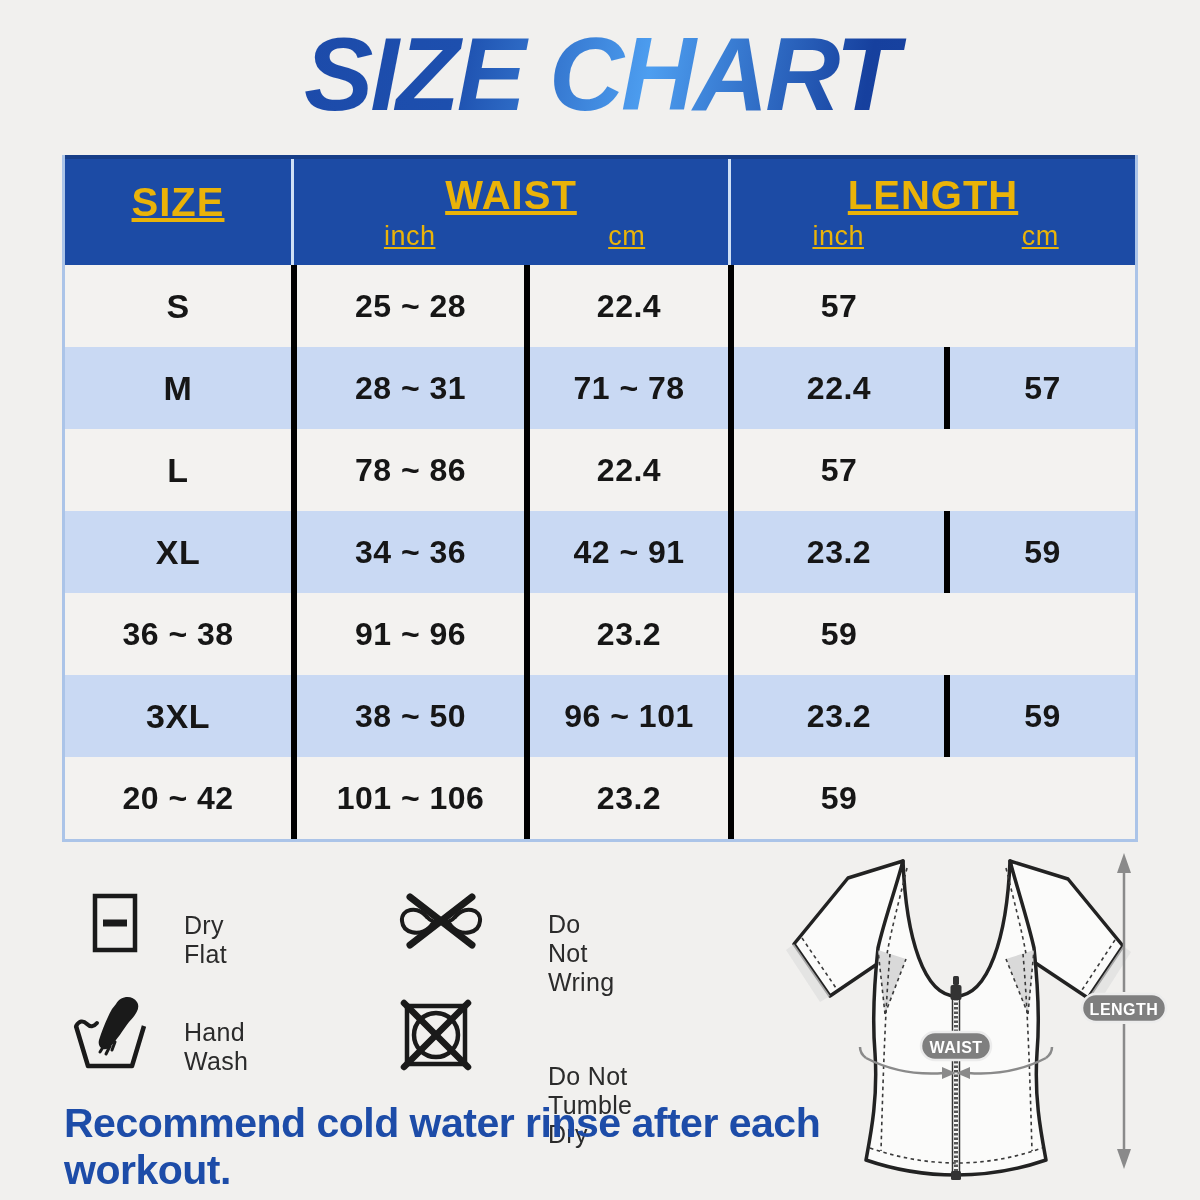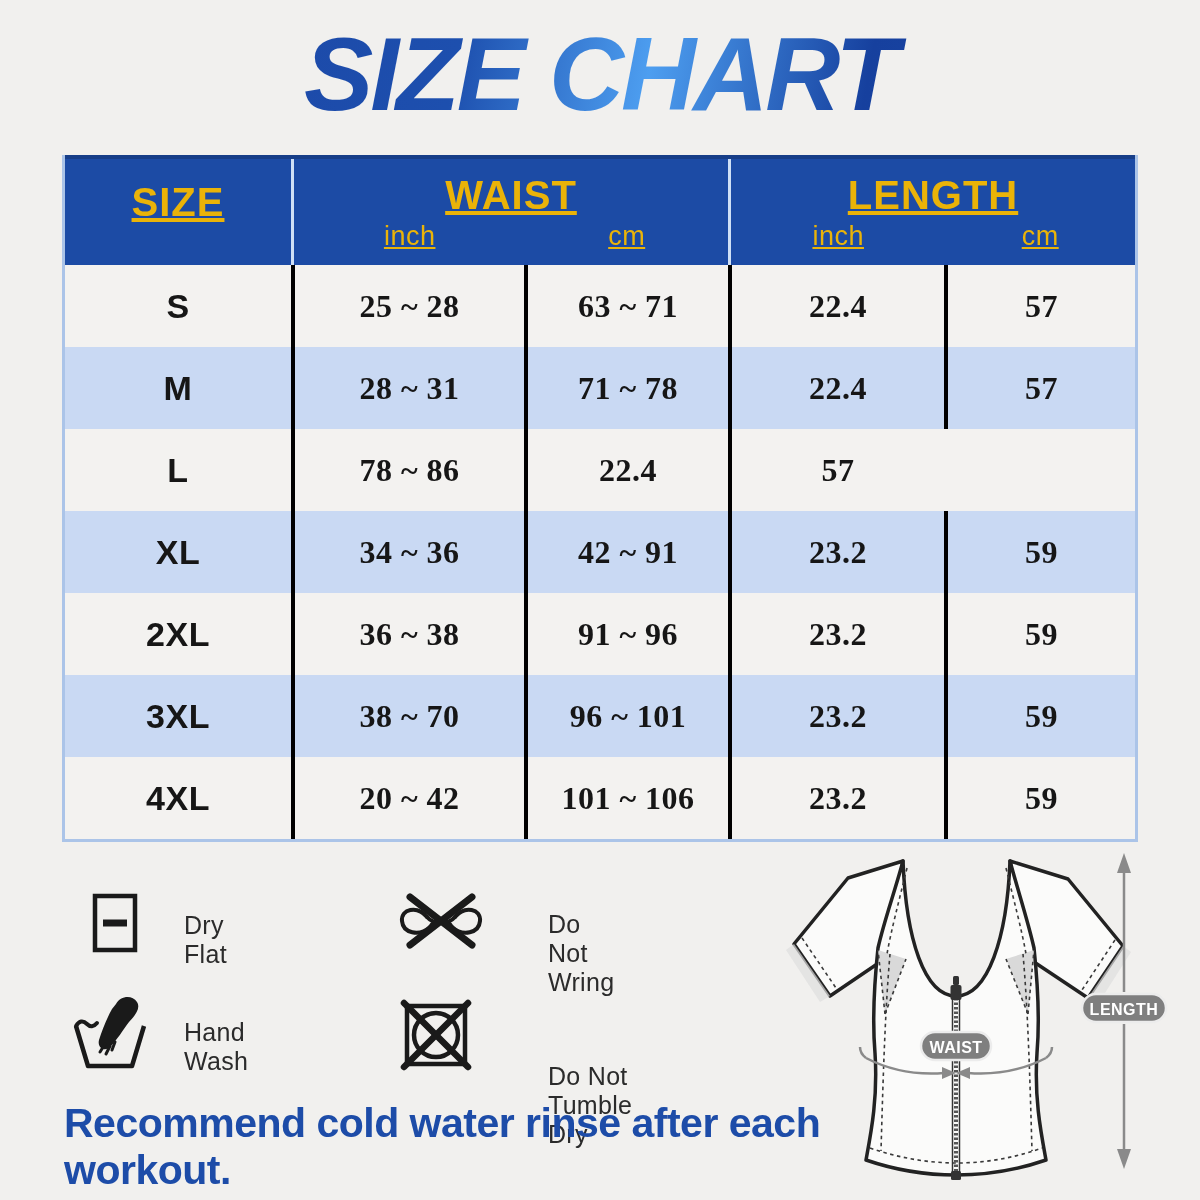--- a/index.html
+++ b/index.html
@@ -44,21 +44,21 @@
   .units-waist{grid-template-columns:233fr 204fr;}
   .units-length{grid-template-columns:216fr 191fr;}
   .unit{text-align:center;font-size:27px;font-weight:400;letter-spacing:.5px;}
 
   .row{display:grid;grid-template-columns:226fr 233fr 204fr 216fr 191fr;height:82px;background:#f3f2f0;}
   .row.alt{background:#c9d9f3;}
   .cell{
     display:flex;align-items:center;justify-content:center;
     font-weight:bold;font-size:32px;color:#161616;letter-spacing:.5px;
   }
-  .cell + .cell{border-left:4px solid #000000;font-family:Liberation Serif, serif;}
+  .cell + .cell{border-left:6px solid #000000;}
   .cell.size-col{font-size:34px;}
 
   
   .care-item{position:absolute;display:flex;align-items:center;}
   .care-icon{flex:0 0 auto;}
   .care-label{font-size:25px;color:#2b2b2b;letter-spacing:.3px;}
   #care-0{left:80px;top:893px;padding-left:12px;}   #care-0 .care-label{position:absolute;left:104px;top:18px;}
   #care-1{left:396px;top:888px;}  #care-1 .care-label{position:absolute;left:152px;top:22px;}
   #care-2{left:72px;top:992px;}   #care-2 .care-label{position:absolute;left:112px;top:26px;}
   #care-3{left:400px;top:998px;}  #care-3 .care-label{position:absolute;left:148px;top:20px;margin-top:44px;}
@@ -95,21 +95,20 @@
         <div class="units units-length">
           <div class="unit">inch</div>
           <div class="unit">cm</div>
         </div>
       </div>
     </div>
     <div id="table-body">
         <div class="row">
           <div class="cell size-col">S</div>
           <div class="cell">25 ~ 28</div>
-          <div class="cell">63 ~ 71</div>
           <div class="cell">22.4</div>
           <div class="cell">57</div>
         </div>
         <div class="row alt">
           <div class="cell size-col">M</div>
           <div class="cell">28 ~ 31</div>
           <div class="cell">71 ~ 78</div>
           <div class="cell">22.4</div>
           <div class="cell">57</div>
         </div>
@@ -120,35 +119,33 @@
           <div class="cell">57</div>
         </div>
         <div class="row alt">
           <div class="cell size-col">XL</div>
           <div class="cell">34 ~ 36</div>
           <div class="cell">42 ~ 91</div>
           <div class="cell">23.2</div>
           <div class="cell">59</div>
         </div>
         <div class="row">
-          <div class="cell size-col">2XL</div>
           <div class="cell">36 ~ 38</div>
           <div class="cell">91 ~ 96</div>
           <div class="cell">23.2</div>
           <div class="cell">59</div>
         </div>
         <div class="row alt">
           <div class="cell size-col">3XL</div>
-          <div class="cell">38 ~ 70</div>
+          <div class="cell">38 ~ 50</div>
           <div class="cell">96 ~ 101</div>
           <div class="cell">23.2</div>
           <div class="cell">59</div>
         </div>
         <div class="row">
-          <div class="cell size-col">4XL</div>
           <div class="cell">20 ~ 42</div>
           <div class="cell">101 ~ 106</div>
           <div class="cell">23.2</div>
           <div class="cell">59</div>
         </div>
       </div>
   </div>
 
   <div class="care-item" id="care-0">
     <svg class="care-icon" width="46" height="60" viewBox="0 0 46 60">

